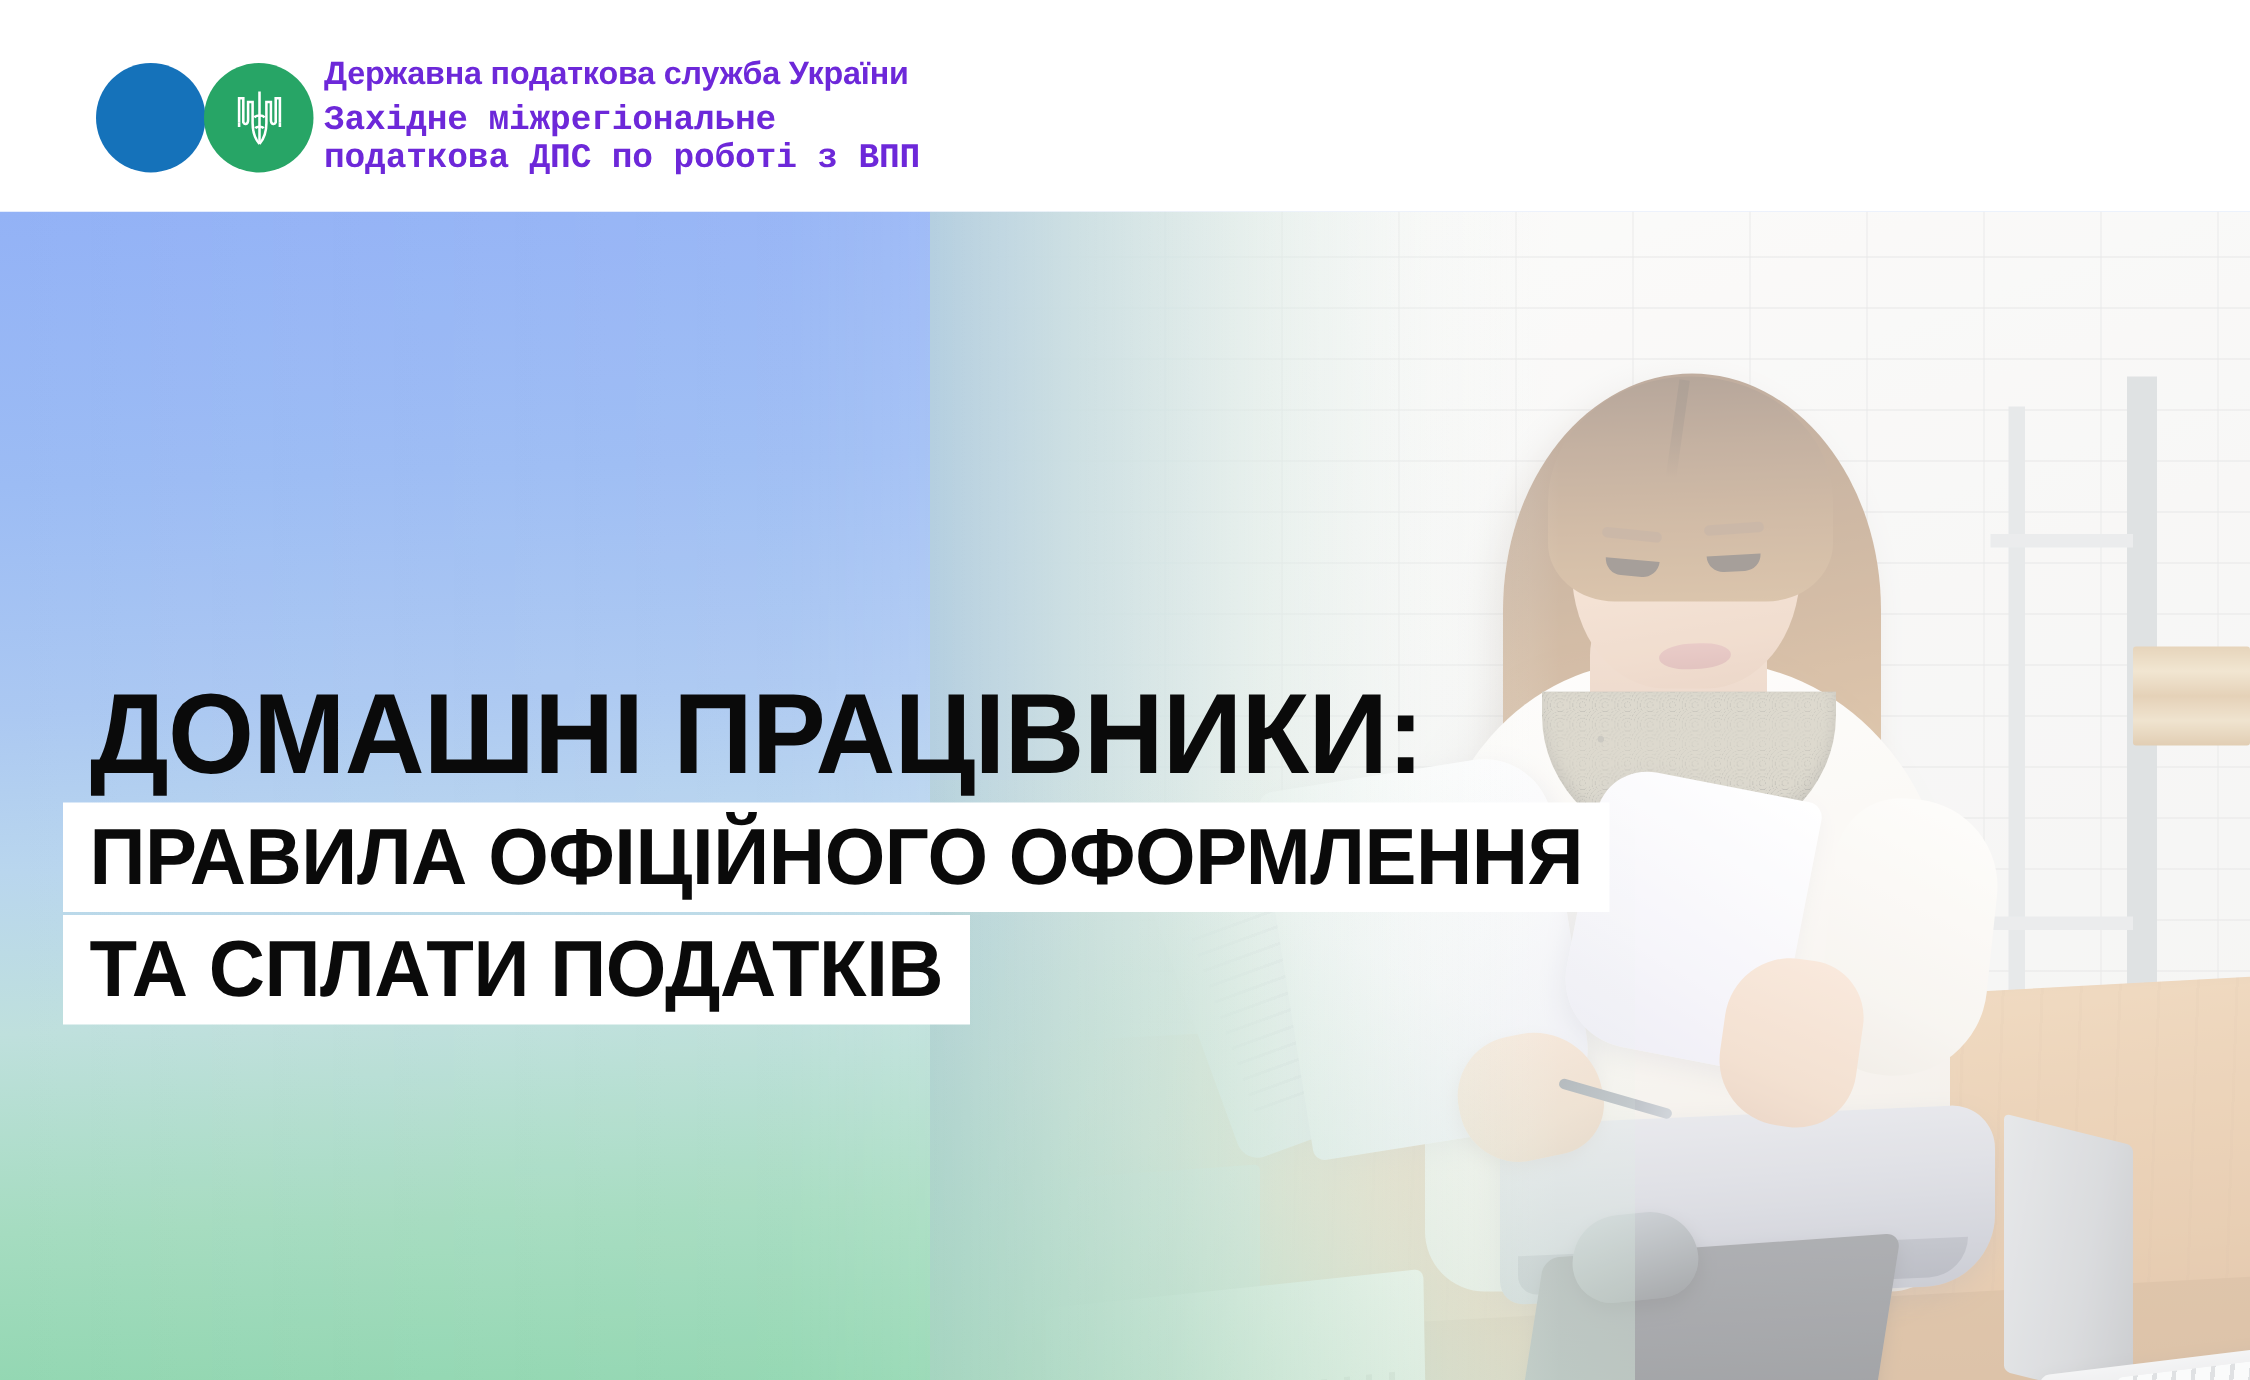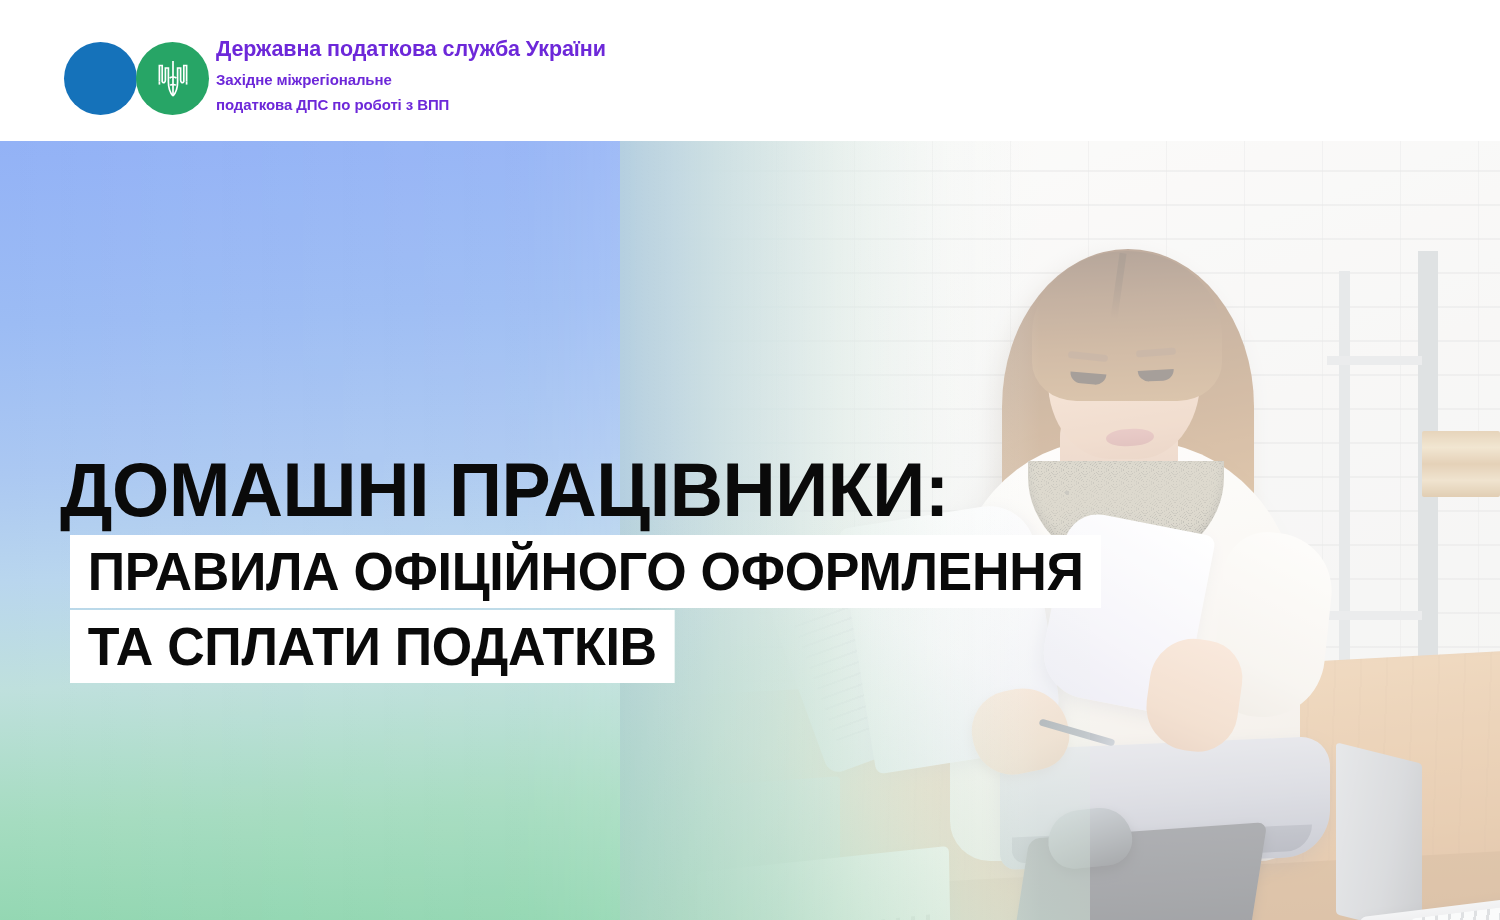--- a/index.html
+++ b/index.html
@@ -45,22 +45,23 @@
     color:#6d28d9;
     font-weight:bold;
     letter-spacing:-0.1px;
   }
   .org-line-1 {
     font-size:21.5px; line-height:26px;
     white-space:nowrap;
     margin-bottom:6px;
   }
   .org-line-2 {
-    font-size:15px; line-height:24.5px;
+    font-size:23px; line-height:24.5px;
     white-space:nowrap;
+    font-family:Liberation Mono, monospace;
   }
 
   
   .stage {
     position:absolute; left:0; top:141px;
     width:1500px; height:779px;
     overflow:hidden;
     background:
       linear-gradient(178deg,
         #93b2f6 0%,
@@ -400,21 +401,21 @@
     line-height:82px;
     font-weight:bold;
     color:#0a0a0a;
     letter-spacing:-0.5px;
     white-space:nowrap;
     transform:scaleX(0.97);
     transform-origin:left center;
   }
   .title-hl-wrap {
     position:absolute; left:42px; top:394px;
-    display:flex; flex-direction:column; align-items:flex-start;margin-left:28px;
+    display:flex; flex-direction:column; align-items:flex-start;
   }
   .title-hl {
     background:#ffffff;
     color:#0a0a0a;
     font-size:53px;
     line-height:60px;
     font-weight:bold;
     letter-spacing:-0.3px;
     white-space:nowrap;
     padding:7px 18px 6px 18px;

